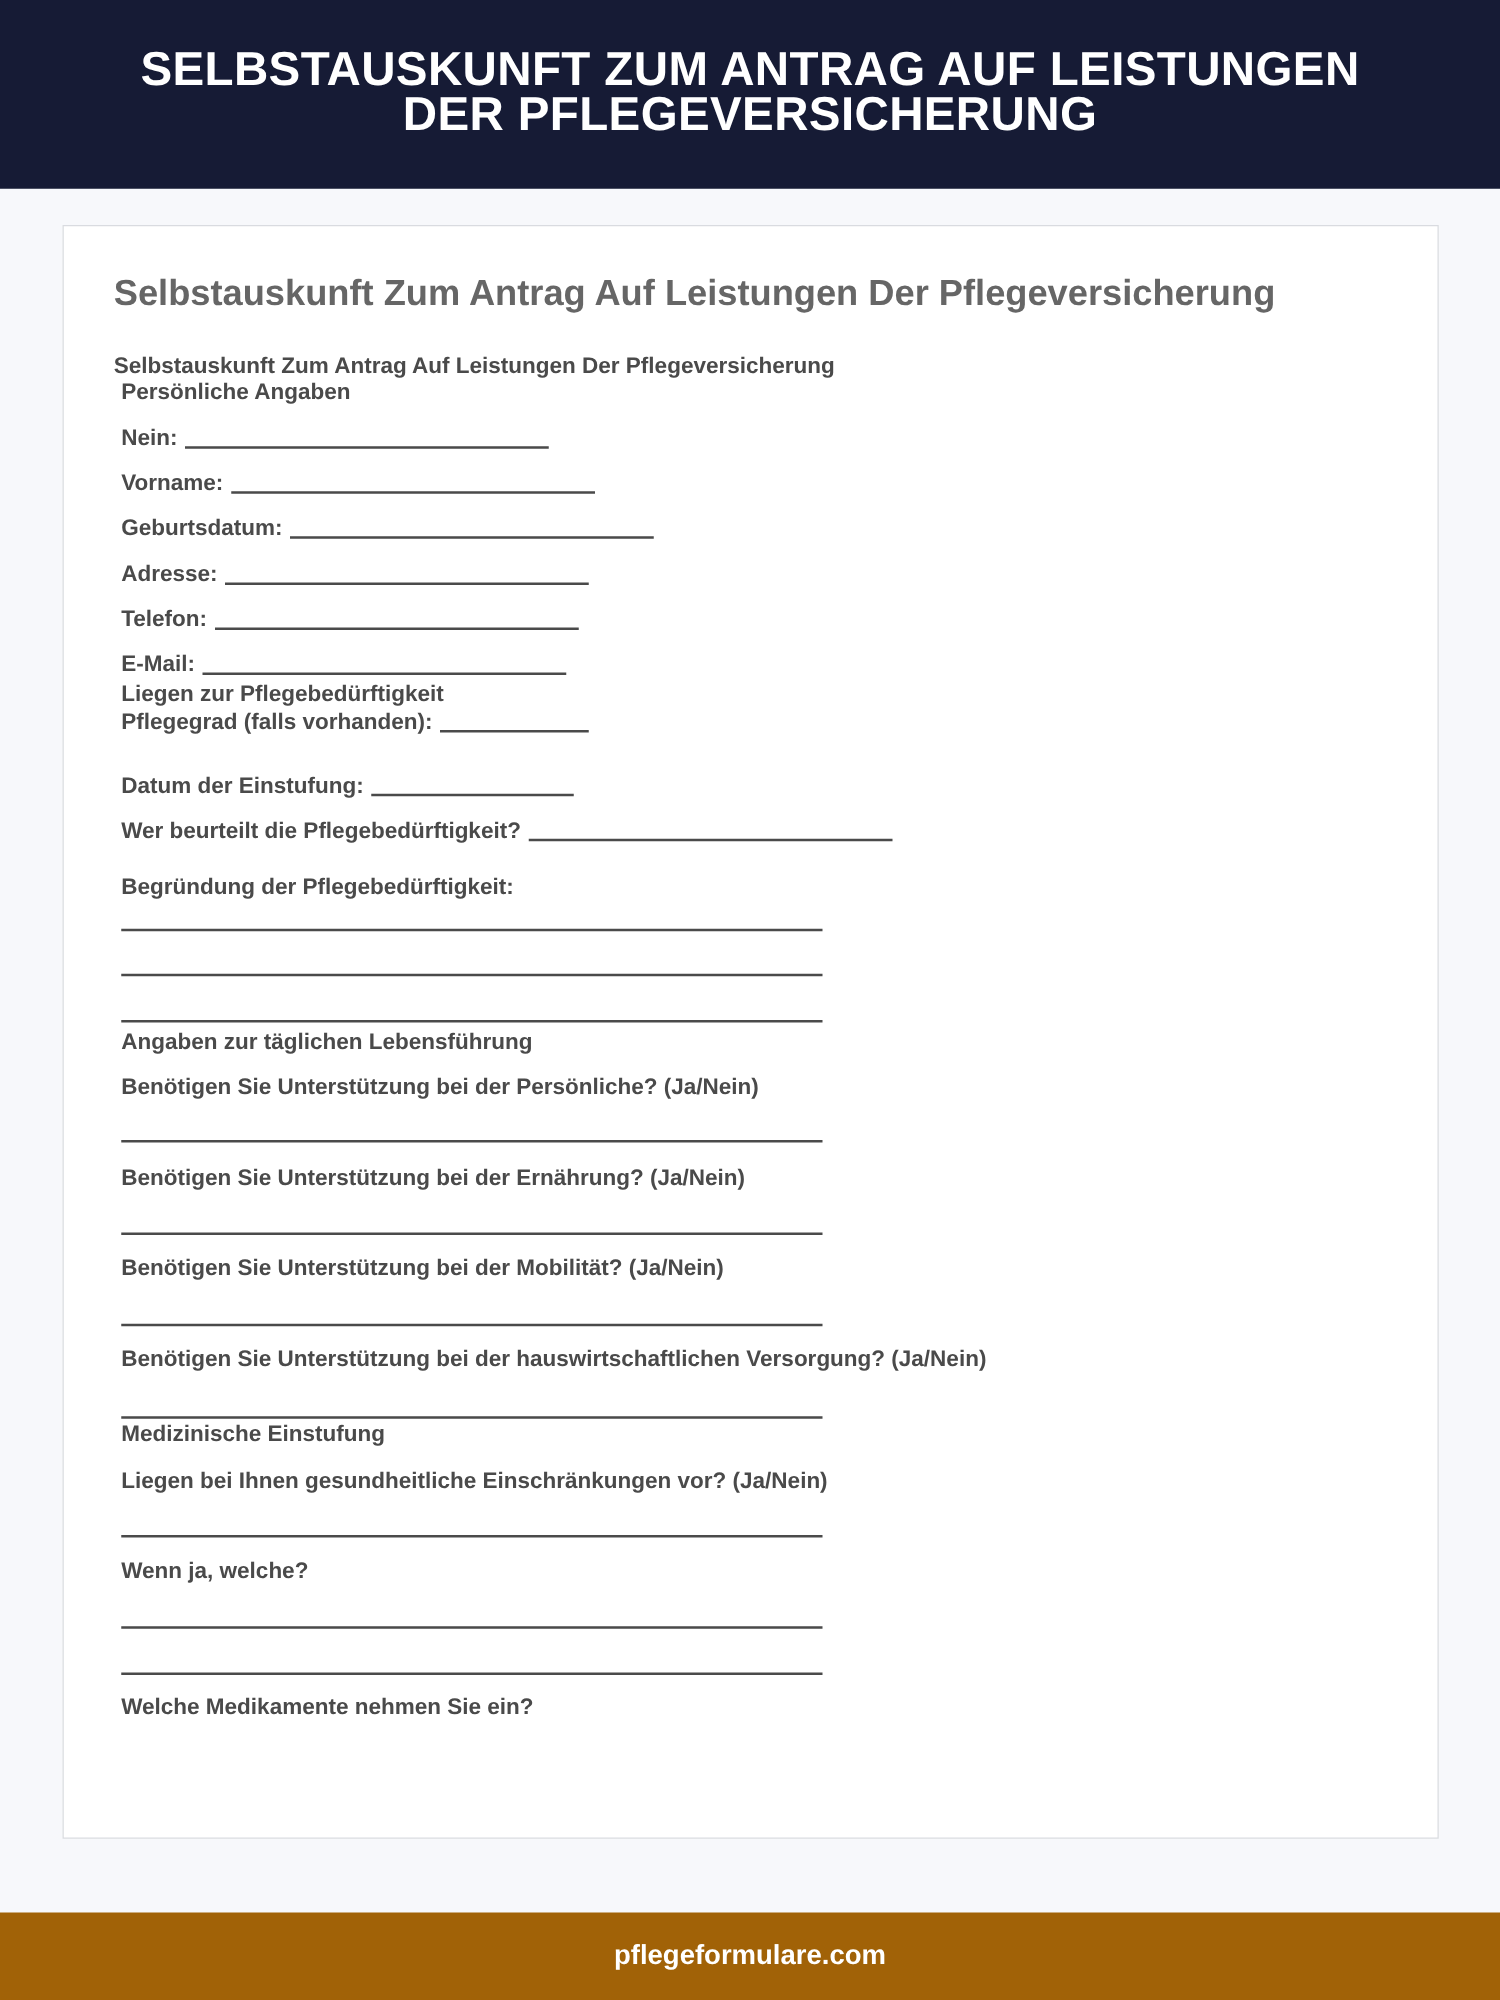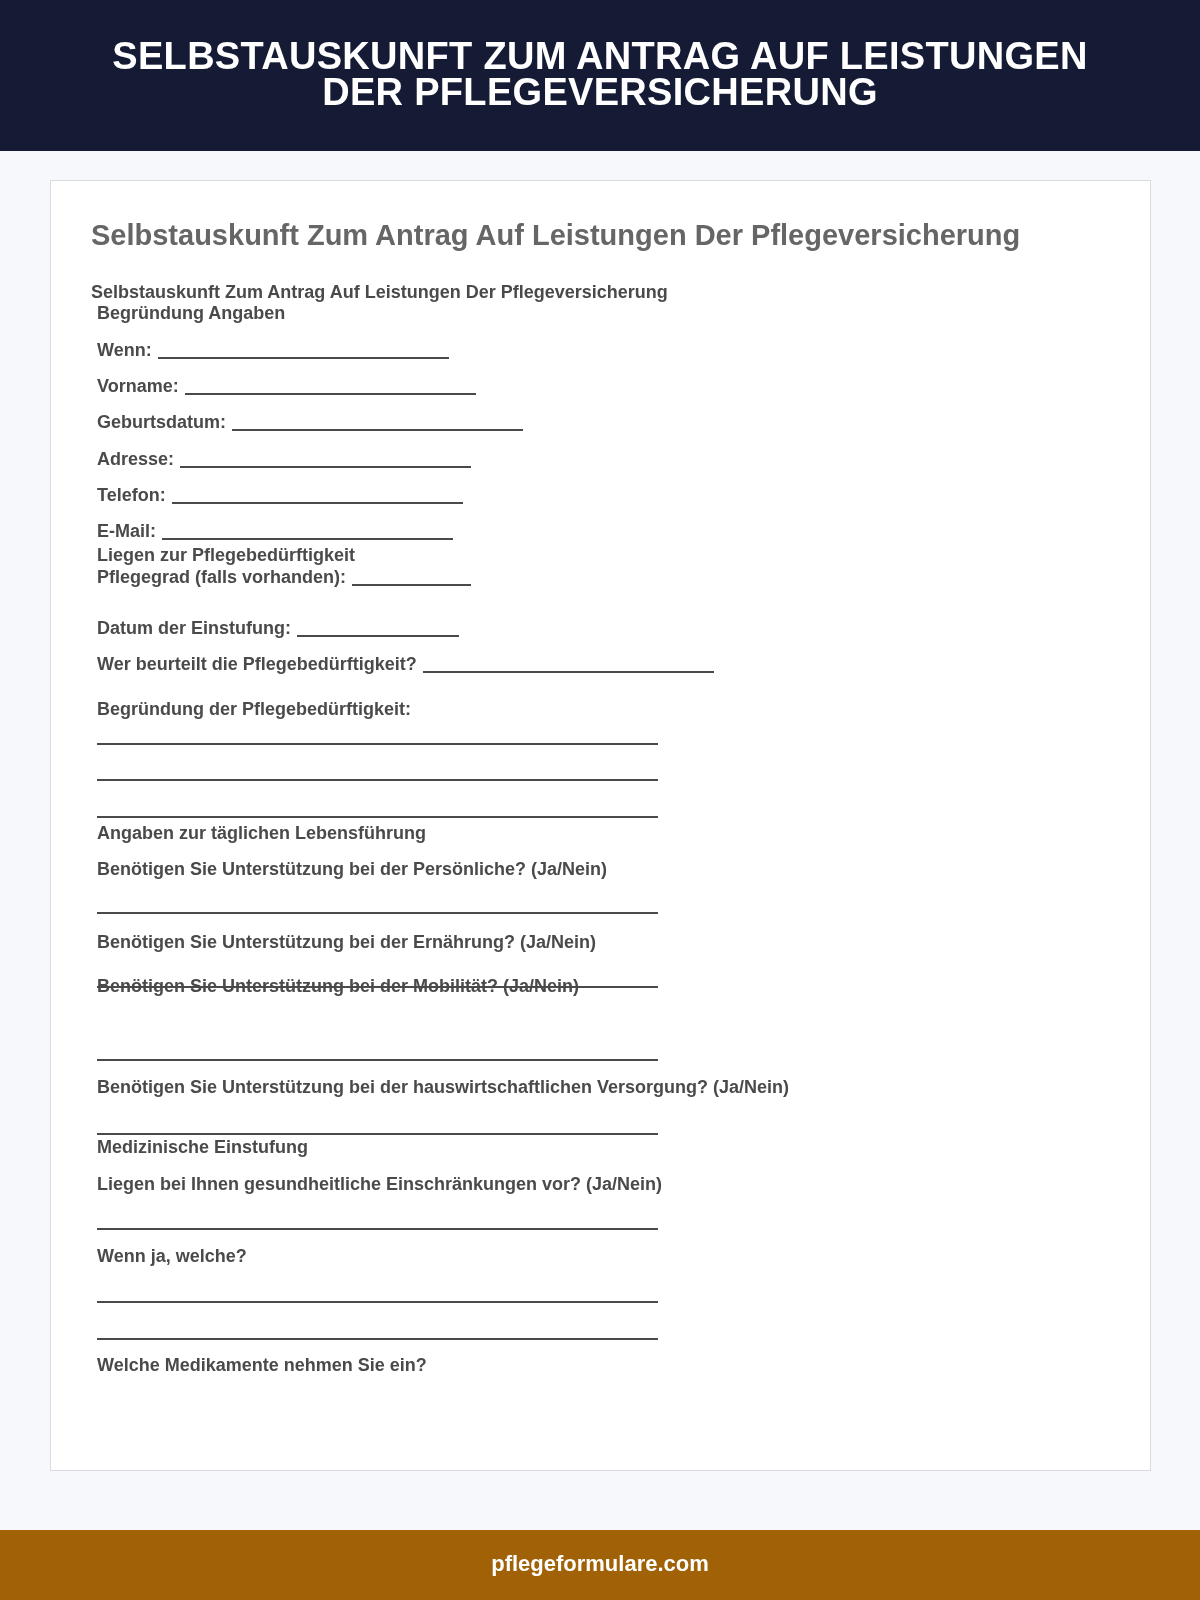--- a/index.html
+++ b/index.html
@@ -112,24 +112,24 @@
 <div class="page">
 
   <header class="header">
     <h1>SELBSTAUSKUNFT ZUM ANTRAG AUF LEISTUNGEN DER PFLEGEVERSICHERUNG</h1>
   </header>
 
   <main class="card">
     <h2 class="doc-title">Selbstauskunft Zum Antrag Auf Leistungen Der Pflegeversicherung</h2>
     <div class="doc-subtitle">Selbstauskunft Zum Antrag Auf Leistungen Der Pflegeversicherung</div>
 
-    <div class="form-line" style="top:121px;">Begründung Angaben</div>
+    <div class="form-line" style="top:121px;">Persönliche Angaben</div>
 
     <div class="form-line" style="top:157px;">
-      <span>Wenn:</span><span class="blank" style="width:291px;"></span>
+      <span>Nein:</span><span class="blank" style="width:291px;"></span>
     </div>
     <div class="form-line" style="top:193px;">
       <span>Vorname:</span><span class="blank" style="width:291px;"></span>
     </div>
     <div class="form-line" style="top:229px;">
       <span>Geburtsdatum:</span><span class="blank" style="width:291px;"></span>
     </div>
     <div class="form-line" style="top:266px;">
       <span>Adresse:</span><span class="blank" style="width:291px;"></span>
     </div>
@@ -157,21 +157,21 @@
     <div class="rule" style="top:635px;"></div>
 
     <div class="form-line" style="top:641px;">Angaben zur täglichen Lebensführung</div>
 
     <div class="form-line" style="top:677px;">Benötigen Sie Unterstützung bei der Persönliche? (Ja/Nein)</div>
     <div class="rule" style="top:731px;"></div>
 
     <div class="form-line" style="top:750px;">Benötigen Sie Unterstützung bei der Ernährung? (Ja/Nein)</div>
     <div class="rule" style="top:805px;"></div>
 
-    <div class="form-line" style="top:794px;">Benötigen Sie Unterstützung bei der Mobilität? (Ja/Nein)</div>
+    <div class="form-line" style="top:822px;">Benötigen Sie Unterstützung bei der Mobilität? (Ja/Nein)</div>
     <div class="rule" style="top:878px;"></div>
 
     <div class="form-line" style="top:895px;">Benötigen Sie Unterstützung bei der hauswirtschaftlichen Versorgung? (Ja/Nein)</div>
     <div class="rule" style="top:952px;"></div>
 
     <div class="form-line" style="top:955px;">Medizinische Einstufung</div>
 
     <div class="form-line" style="top:992px;">Liegen bei Ihnen gesundheitliche Einschränkungen vor? (Ja/Nein)</div>
     <div class="rule" style="top:1047px;"></div>
 

